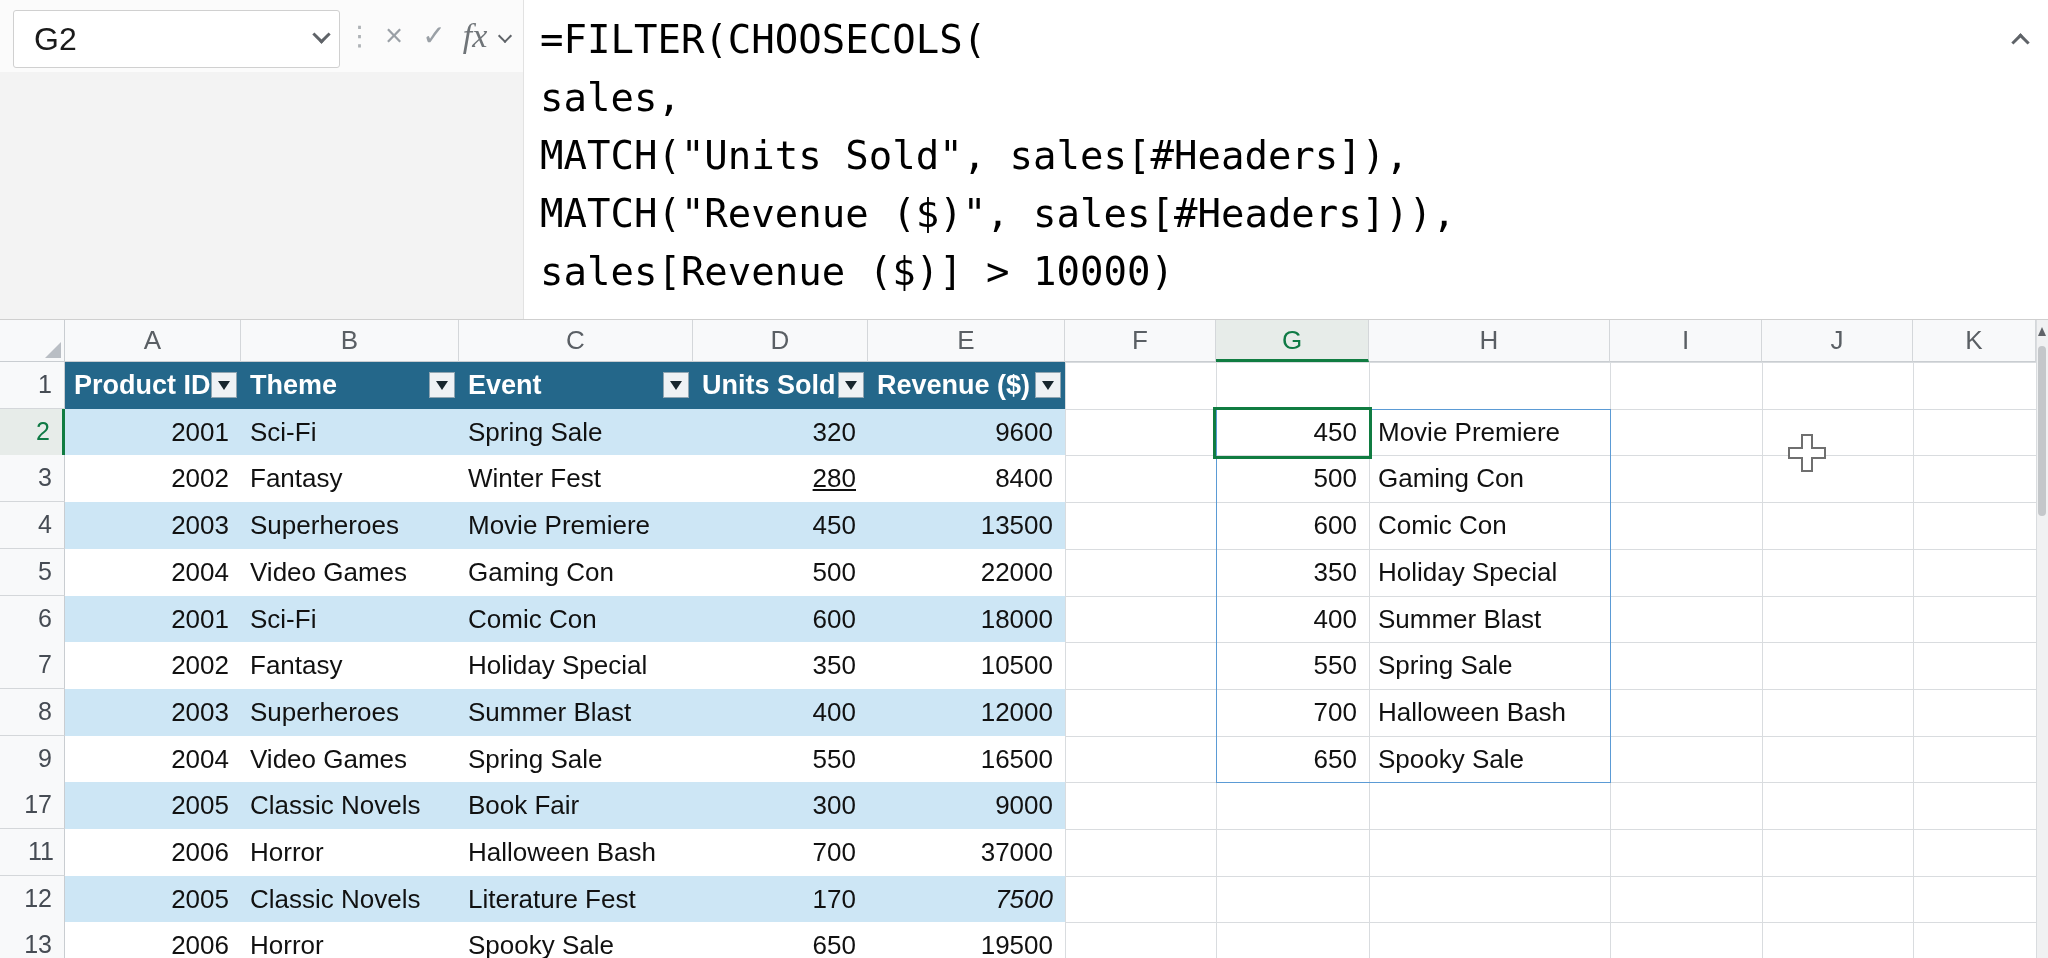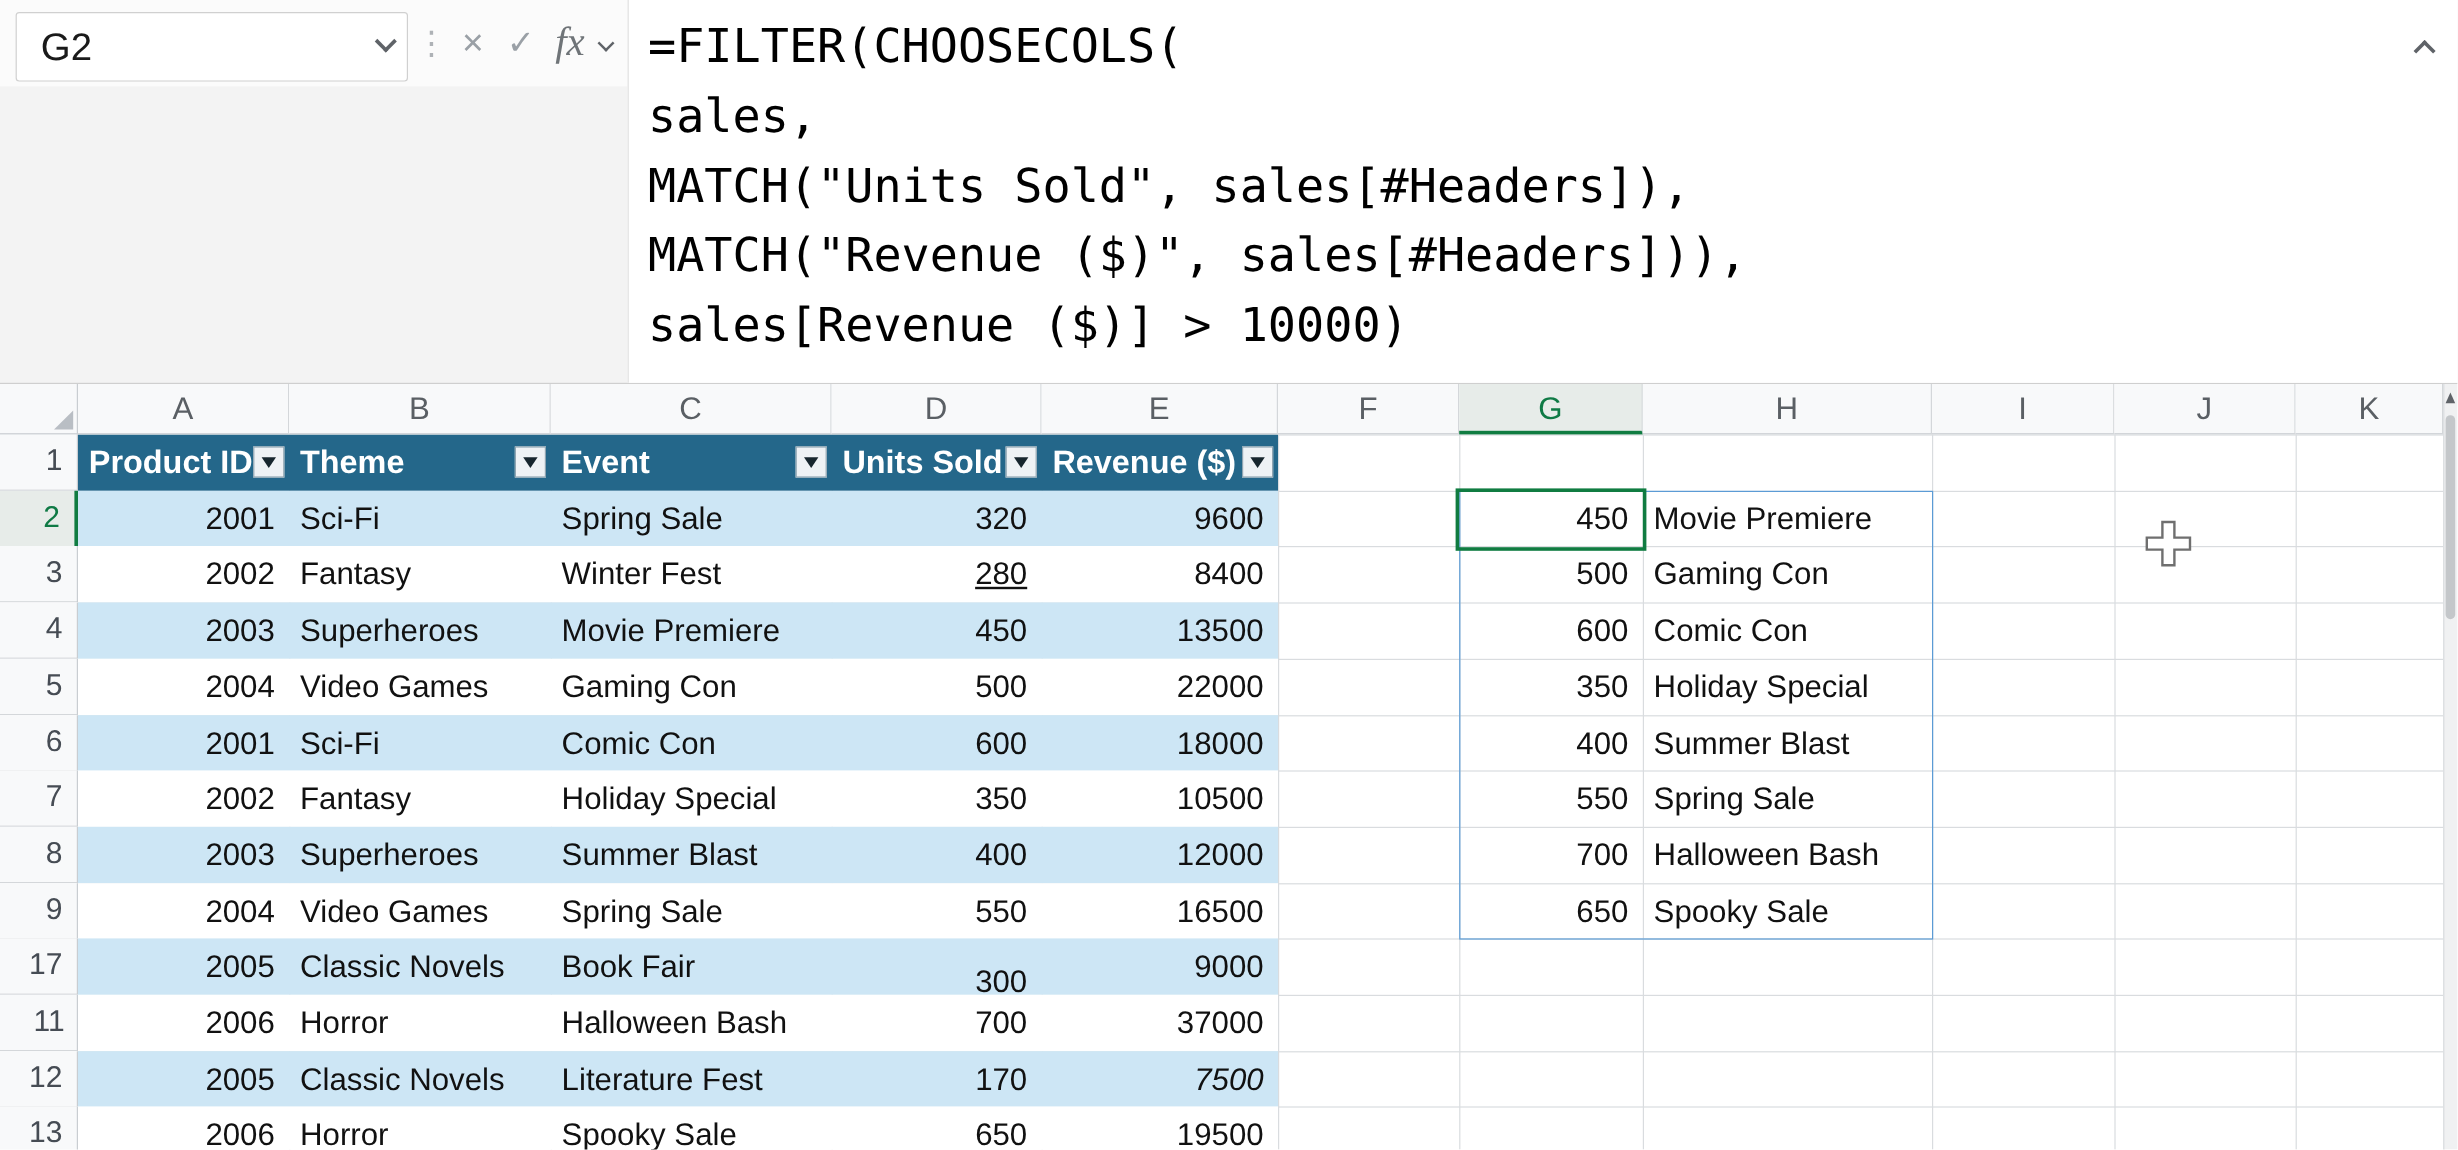--- a/index.html
+++ b/index.html
@@ -186,21 +186,21 @@
     <div class="trowbg" style="top: 736px; height: 47px; background: rgb(255, 255, 255);"></div>
     <div class="cell num" style="left: 65px; top: 736px; width: 176px; height: 47px; line-height: 47px;">2004</div>
     <div class="cell txt" style="left: 241px; top: 736px; width: 218px; height: 47px; line-height: 47px;">Video Games</div>
     <div class="cell txt" style="left: 459px; top: 736px; width: 234px; height: 47px; line-height: 47px;">Spring Sale</div>
     <div class="cell num" style="left: 693px; top: 736px; width: 175px; height: 47px; line-height: 47px;">550</div>
     <div class="cell num" style="left: 868px; top: 736px; width: 197px; height: 47px; line-height: 47px;">16500</div>
     <div class="trowbg" style="top: 782px; height: 47px; background: rgb(205, 230, 245);"></div>
     <div class="cell num" style="left: 65px; top: 782px; width: 176px; height: 47px; line-height: 47px;">2005</div>
     <div class="cell txt" style="left: 241px; top: 782px; width: 218px; height: 47px; line-height: 47px;">Classic Novels</div>
     <div class="cell txt" style="left: 459px; top: 782px; width: 234px; height: 47px; line-height: 47px;">Book Fair</div>
-    <div class="cell num" style="left: 693px; top: 782px; width: 175px; height: 47px; line-height: 47px; margin-top: 13px;">300</div>
+    <div class="cell num" style="left: 693px; top: 782px; width: 175px; height: 47px; line-height: 47px;">300</div>
     <div class="cell num" style="left: 868px; top: 782px; width: 197px; height: 47px; line-height: 47px;">9000</div>
     <div class="trowbg" style="top: 829px; height: 47px; background: rgb(255, 255, 255);"></div>
     <div class="cell num" style="left: 65px; top: 829px; width: 176px; height: 47px; line-height: 47px;">2006</div>
     <div class="cell txt" style="left: 241px; top: 829px; width: 218px; height: 47px; line-height: 47px;">Horror</div>
     <div class="cell txt" style="left: 459px; top: 829px; width: 234px; height: 47px; line-height: 47px;">Halloween Bash</div>
     <div class="cell num" style="left: 693px; top: 829px; width: 175px; height: 47px; line-height: 47px;">700</div>
     <div class="cell num" style="left: 868px; top: 829px; width: 197px; height: 47px; line-height: 47px;">37000</div>
     <div class="trowbg" style="top: 876px; height: 47px; background: rgb(205, 230, 245);"></div>
     <div class="cell num" style="left: 65px; top: 876px; width: 176px; height: 47px; line-height: 47px;">2005</div>
     <div class="cell txt" style="left: 241px; top: 876px; width: 218px; height: 47px; line-height: 47px;">Classic Novels</div>

